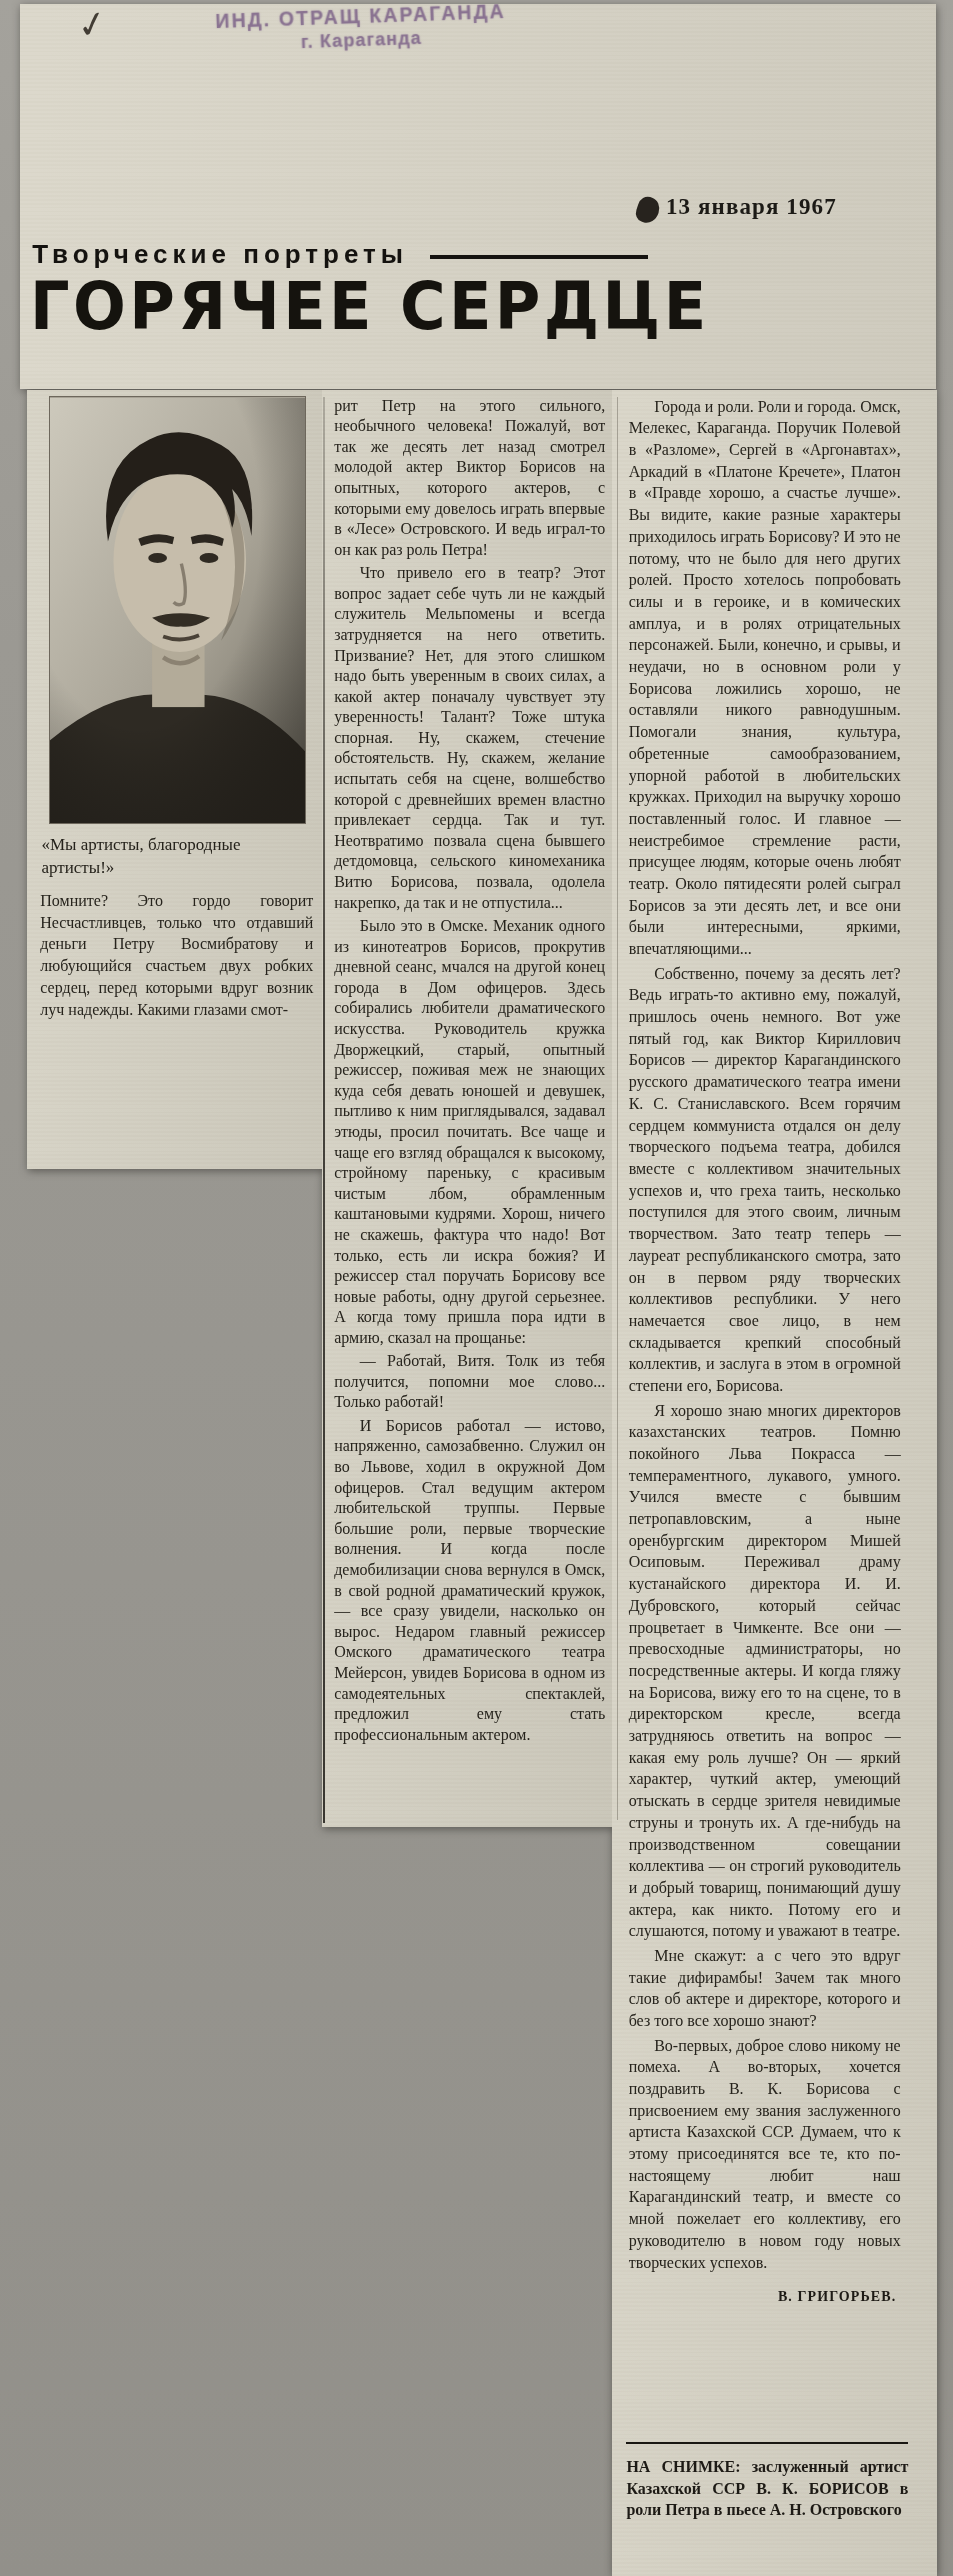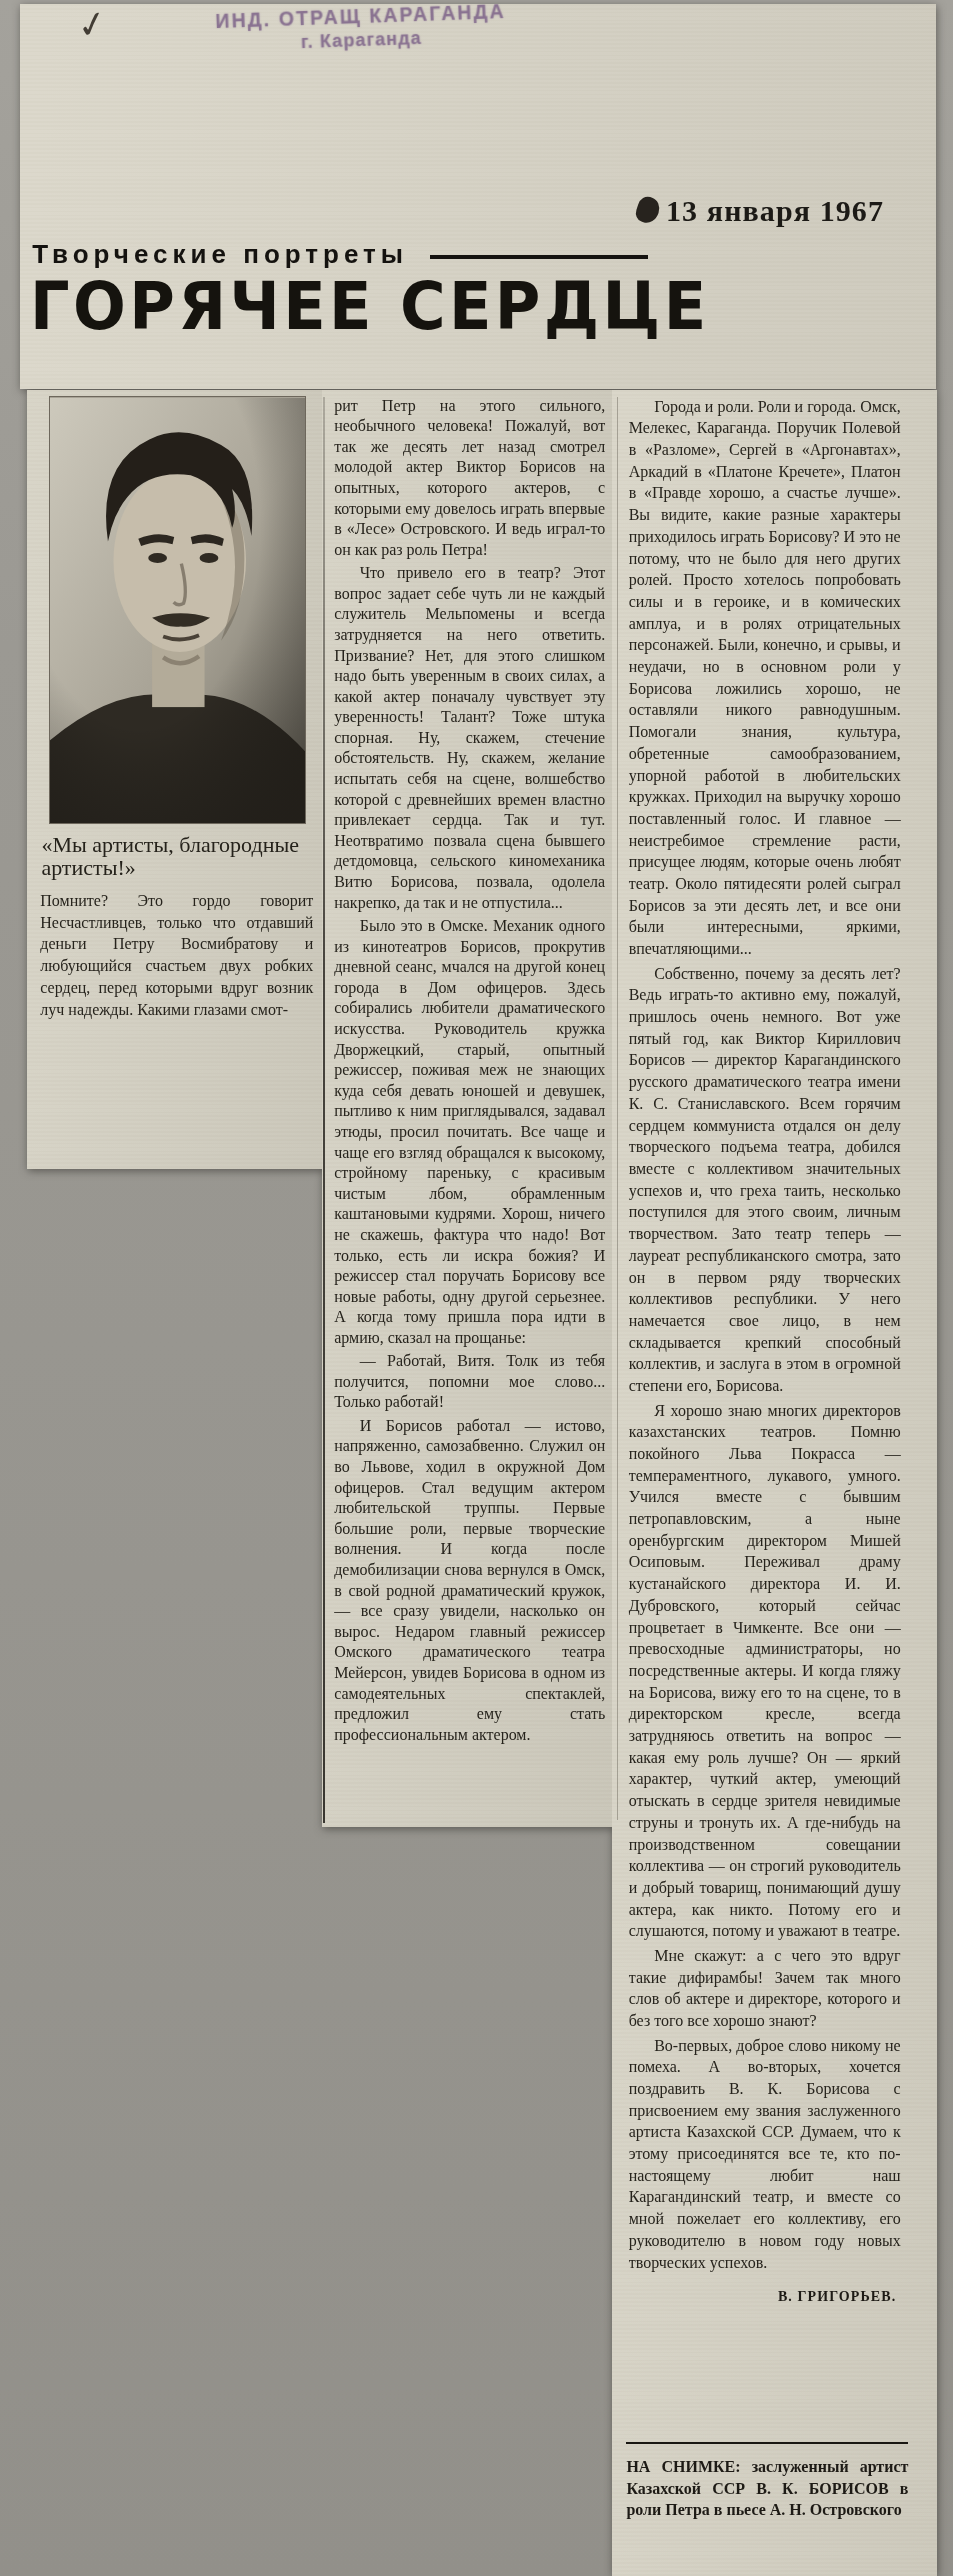--- a/index.html
+++ b/index.html
@@ -23,35 +23,35 @@
   .check{position:absolute;left:57px;top:0px;font-family:"DejaVu Sans",sans-serif;
     font-size:36px;color:#423c34;transform:rotate(-12deg);}
   .stamp{position:absolute;left:152px;top:1.1px;width:378px;text-align:center;
     transform:rotate(-2deg);color:rgba(128,103,138,0.78);
     font-family:"Liberation Sans","DejaVu Sans",sans-serif;font-weight:bold;
     text-shadow:0 0 1.7px rgba(128,103,138,0.55);filter:blur(0.3px);}
   .stamp-l1{font-size:19.4px;letter-spacing:2.2px;}
   .stamp-l2{font-size:18px;letter-spacing:1.1px;margin-top:2.2px;}
   .blot{position:absolute;left:617px;top:193px;width:22px;height:25.5px;background:#27231e;
     border-radius:46% 54% 58% 42%;transform:rotate(18deg);}
-  .date{position:absolute;left:646px;top:190px;font-size:30px;font-weight:bold;
+  .date{position:absolute;left:646px;top:190px;font-size:23px;font-weight:bold;
     letter-spacing:1.1px;color:#1c1a16;}
   .section{position:absolute;left:12.2px;top:235px;font-family:"Liberation Sans","DejaVu Sans",sans-serif;
     font-weight:bold;font-size:26px;letter-spacing:5px;color:#14120f;white-space:nowrap;}
   .section-rule{position:absolute;left:410px;top:251px;width:218px;height:3.3px;background:#14120f;}
   .headline{position:absolute;left:10px;top:268px;margin:0;font-family:"DejaVu Sans","Liberation Sans",sans-serif;
     font-weight:700;font-size:61px;line-height:1.05;letter-spacing:3.3px;color:#15130e;
     transform:scale(1.02,1.08);transform-origin:left top;white-space:nowrap;}
 
   
   .photo{position:absolute;left:22px;top:5.6px;width:257px;height:428px;
     border:0.6px solid rgba(60,55,45,0.55);box-sizing:border-box;background:#a8a396;}
   .photo svg{display:block;}
 
-  .caption{position:absolute;left:14.4px;top:443px;width:270px;font-size:22px;line-height:23px;
+  .caption{position:absolute;left:14.4px;top:443px;width:270px;font-size:17px;line-height:23px;
     color:#25221b;text-align:left;}
   .col1para{position:absolute;left:13.3px;top:500px;width:273px;margin:0;}
 
   
   .para{font-size:16px;line-height:21.7px;color:#26231c;text-align:justify;margin:0;text-indent:25.5px;}
   .noindent{text-indent:0;}
   .coltext p + p{margin-top:2.8px;}
   .col2text{position:absolute;left:12.2px;top:5.6px;width:271px;}
   .col2text .para{line-height:20.6px;}
   .col3text{position:absolute;left:16.7px;top:5.6px;width:272px;}

